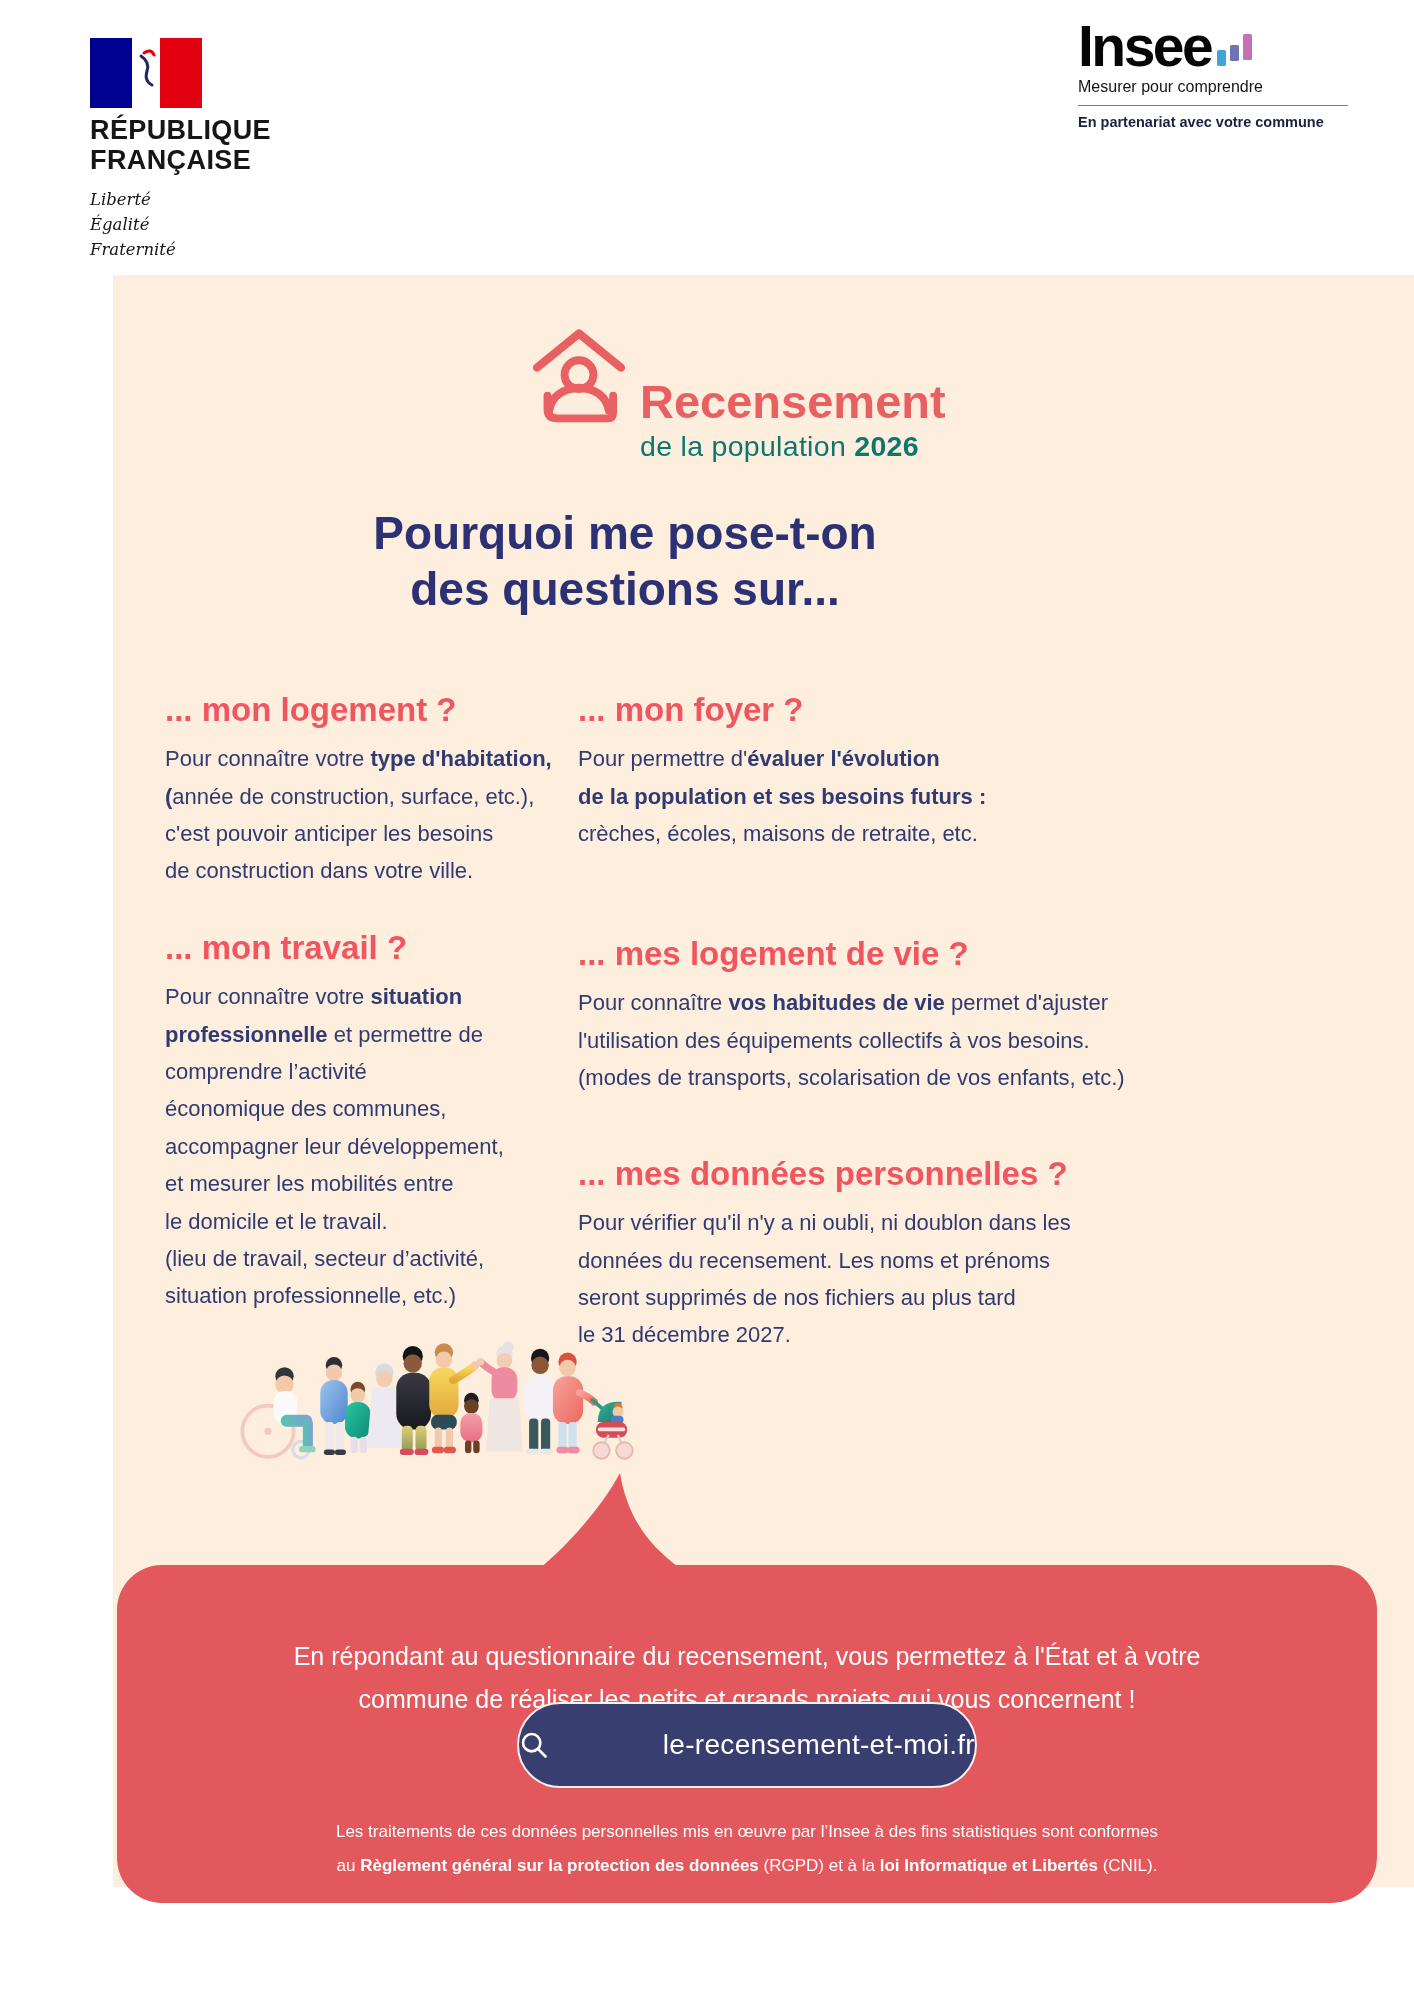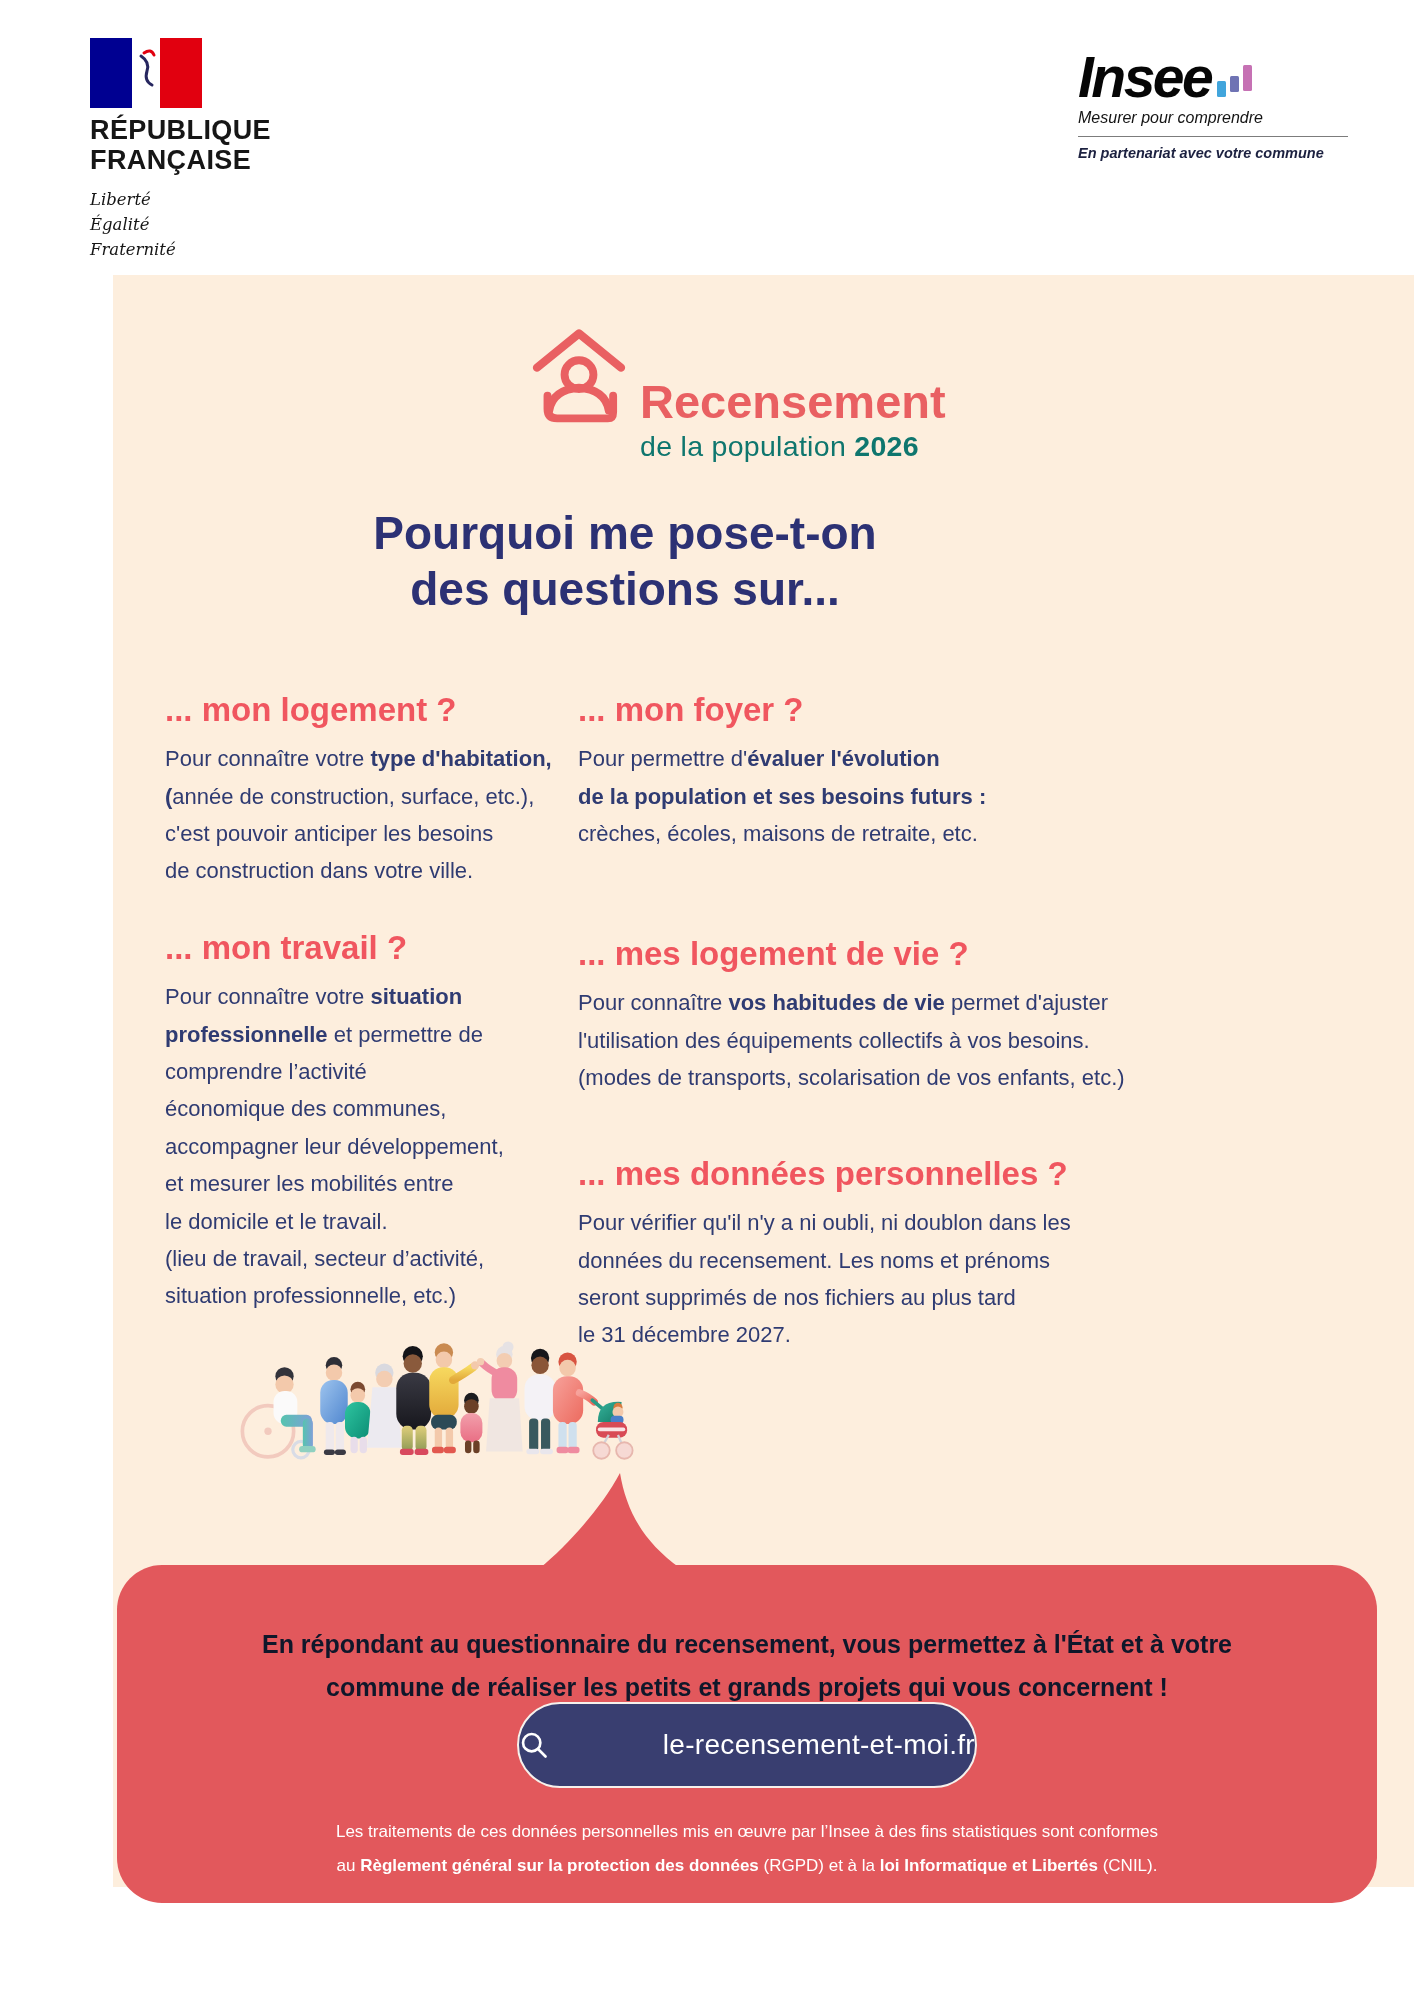--- a/index.html
+++ b/index.html
@@ -13,21 +13,21 @@
   .rf{position:absolute;left:90px;top:38px;color:#161616;}
   .rf-flag{width:112px;height:70px;display:flex;position:relative;}
   .rf-flag .blue{width:42px;background:#000091;}
   .rf-flag .white{width:28px;background:#ffffff;position:relative;}
   .rf-flag .red{width:42px;background:#e1000f;}
   .rf-flag svg{position:absolute;left:42px;top:10px;width:28px;height:50px;}
   .rf-title{font-size:27px;font-weight:800;letter-spacing:.4px;line-height:1.12;margin-top:7px;white-space:pre-line;}
   .rf-motto{font-family:"DejaVu Serif",serif;font-style:italic;font-size:16.5px;line-height:1.5;margin-top:13px;white-space:pre-line;}
 
   
-  .insee{position:absolute;left:1078px;top:49px;width:270px;font-style:italic;}
+  .insee{position:absolute;left:1078px;top:18px;width:270px;}
   .insee-row{display:flex;align-items:flex-start;}
   .insee-word{font-size:57px;font-weight:800;letter-spacing:-2.5px;color:#060606;line-height:1;}
   .insee-bars{display:flex;align-items:flex-end;gap:4px;margin-left:6px;height:46px;margin-top:2px;}
   .insee-bars .bar{width:9px;border-radius:1.5px;display:block;}
   .bar-blue{height:16px;background:#41a5dc;}
   .bar-indigo{height:16px;background:#6f73b4;margin-bottom:5px;}
   .bar-pink{height:26px;background:#c671b4;margin-bottom:6px;}
   .insee-tag{font-size:16px;color:#141414;margin-top:3px;}
   .insee-rule{border:none;border-top:1.5px solid #7c7c7c;margin:9px 0 8px;}
   .insee-partner{font-size:14.5px;font-weight:700;color:#1c2140;}
@@ -58,21 +58,21 @@
   
   .people{position:absolute;left:240px;top:1336px;}
   .people svg{width:395px;height:131px;display:block;}
 
   
   .tail{position:absolute;left:540px;top:1473px;width:148px;height:95px;}
   .tail svg{display:block;width:148px;height:95px;}
 
   
   .cta{position:absolute;left:117px;top:1565px;width:1260px;height:338px;background:#e2585c;border-radius:45px;}
-  .cta-msg{margin:0;padding-top:58px;text-align:center;font-size:25px;font-weight:700;color:#0f172a;
+  .cta-msg{margin:12px;padding-top:58px;text-align:center;font-size:25px;font-weight:400;color:#ffffff;
     line-height:1.72;white-space:pre-line;}
   .pill{position:absolute;left:50%;transform:translateX(-50%);top:137px;width:460px;height:86px;
     background:#393e70;border:2.5px solid #f6f1ec;border-radius:46px;box-sizing:border-box;
     display:flex;align-items:center;justify-content:space-between;gap:26px;color:#fff;cursor:pointer;}
   .pill svg{width:30px;height:30px;display:block;}
   .pill-url{font-size:28px;letter-spacing:.3px;}
   .cta-legal{position:absolute;left:0;right:0;top:250px;margin:0;text-align:center;font-size:17px;
     color:#fff;line-height:2.0;white-space:pre-line;}
 </style>
 </head>

